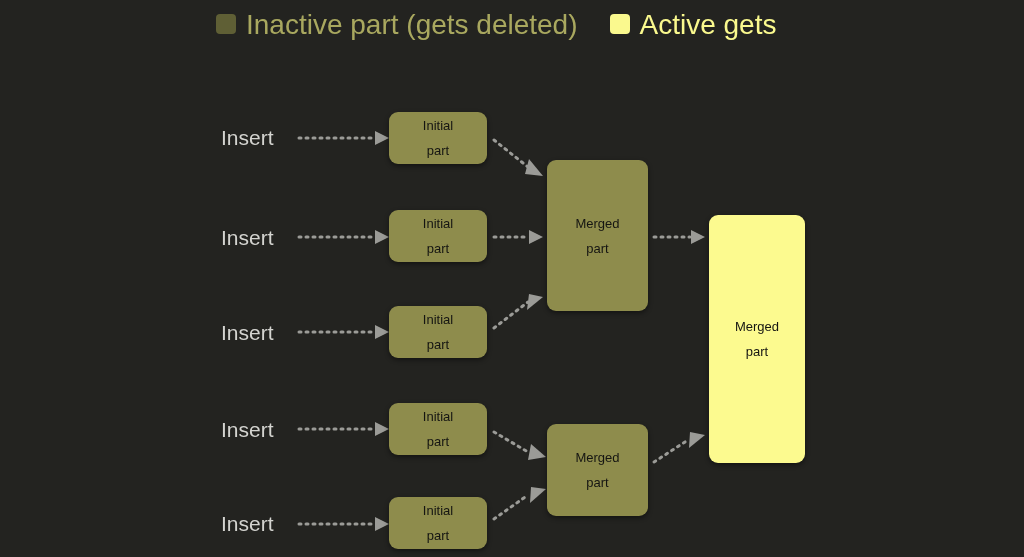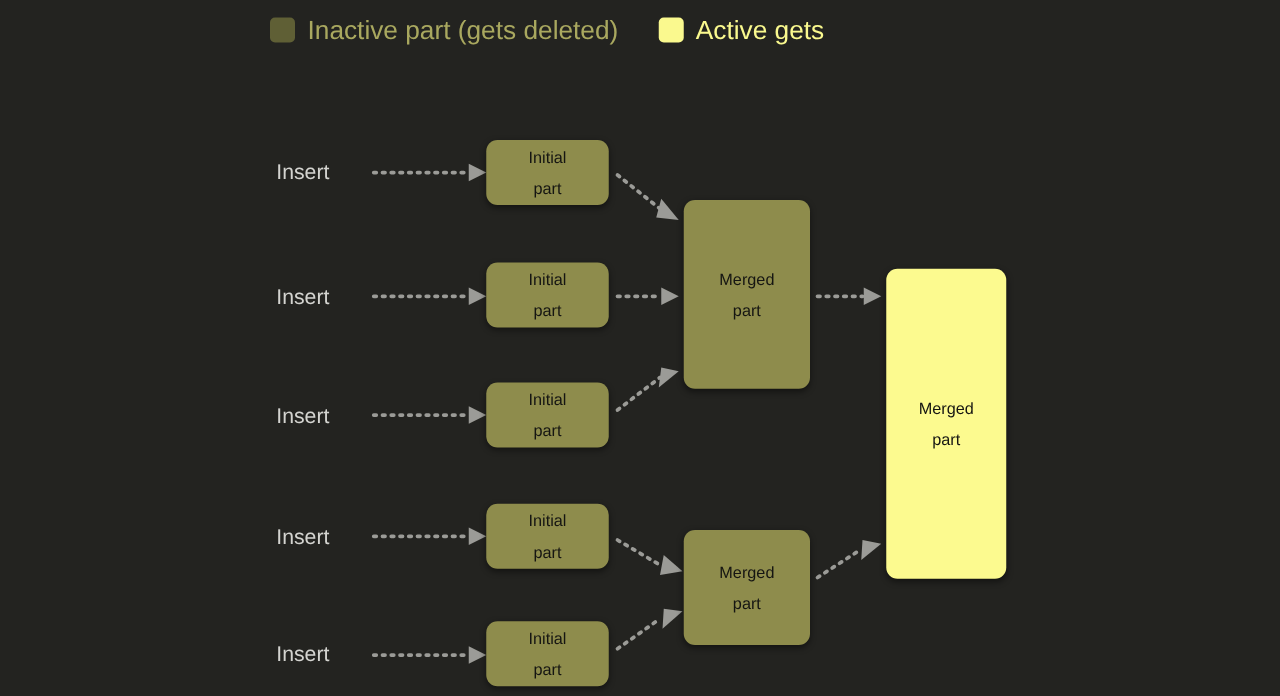--- a/index.html
+++ b/index.html
@@ -40,21 +40,21 @@
     width: 20px;
     height: 20px;
     border-radius: 4px;
     display: inline-block;
     flex: none;
   }
   .swatch.inactive { background: #5f5f35; }
   .swatch.active   { background: #faf98e; }
   .legend-label {
     margin-left: 10px;
-    font-size: 21px;
+    font-size: 28px;
     line-height: 21px;
     white-space: nowrap;
   }
   .legend-label.inactive { color: #a9a85f; }
   .legend-label.active   { color: #faf98e; }
 
   
   .box {
     position: absolute;
     border-radius: 9px;
@@ -70,21 +70,21 @@
   }
   .box.inactive { background: #8e8c4c; }
   .box.active   { background: #fcfa8f; }
 
   .box-label { white-space: pre-line; }
 
   
   .insert-label {
     position: absolute;
     color: #d4d4d0;
-    font-size: 17px;
+    font-size: 21px;
     line-height: 21px;
     white-space: nowrap;
   }
 
   
   #arrows {
     position: absolute;
     left: 0; top: 0;
     width: 1024px;
     height: 557px;

